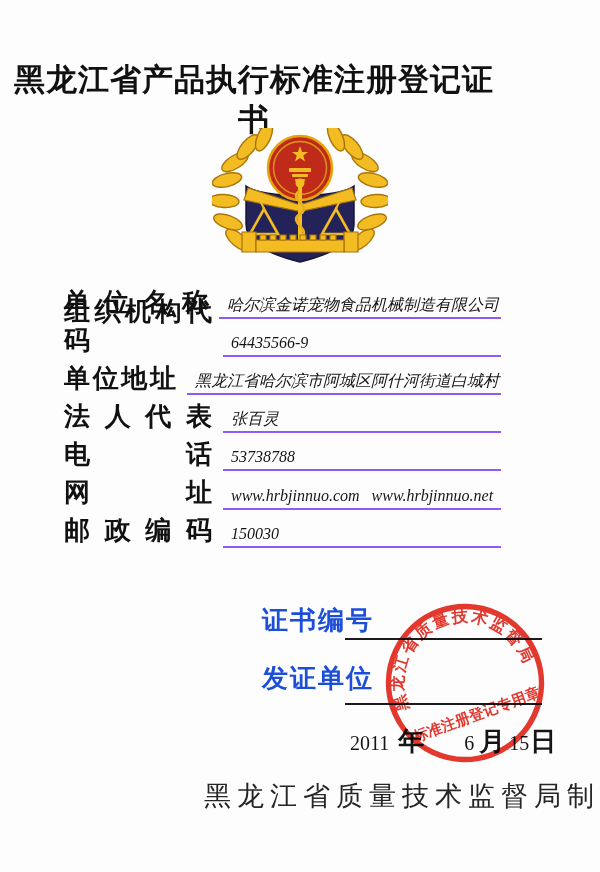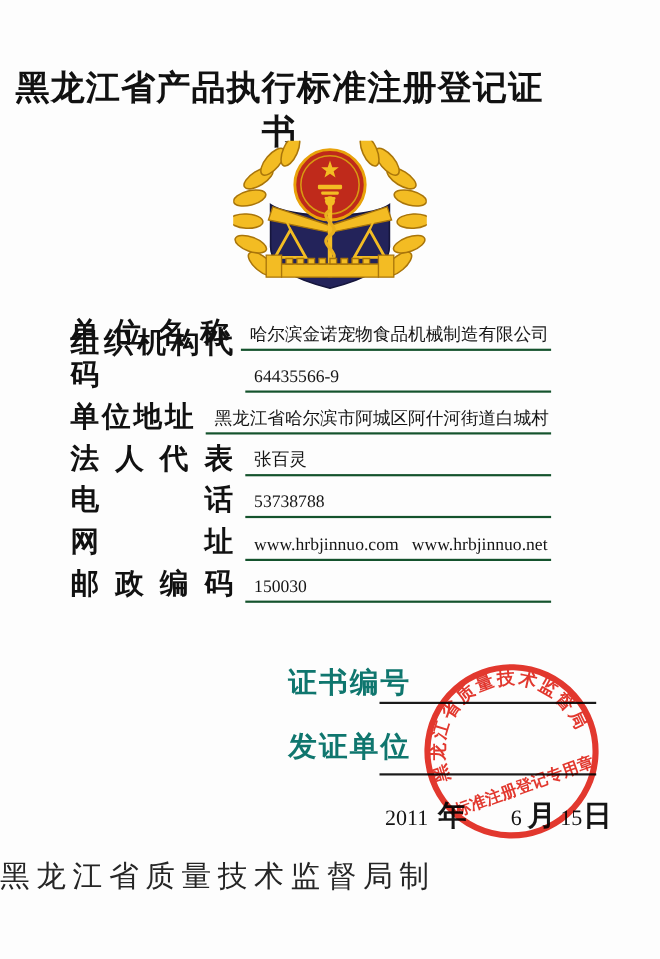--- a/index.html
+++ b/index.html
@@ -13,43 +13,43 @@
 
   
   .emblem{position:absolute;left:212px;top:128px;width:176px;height:142px;}
 
   
   .form{position:absolute;left:64px;top:281px;width:437px;}
   .f-row{display:flex;align-items:flex-end;height:38.1px;}
   .f-label{width:148px;font-size:26px;font-weight:bold;line-height:1.1;
            text-align:justify;text-align-last:justify;-moz-text-align-last:justify;
            padding-bottom:2px;color:#111;}
-  .f-value{flex:1;margin-left:11px;border-bottom:2px solid #14532d;
-           font-size:16px;line-height:1.2;padding:0 2px 2px 8px;min-height:20px;}
+  .f-value{flex:1;margin-left:11px;border-bottom:2px solid #8b5cf6;
+           font-size:16px;line-height:1.2;padding:0 2px 2px 8px;min-height:20px;font-style:italic;}
   .f-value span{white-space:pre;}
 
   
-  .iss-label{position:absolute;font-size:26px;font-weight:bold;letter-spacing:2px;color:#0f766e;}
+  .iss-label{position:absolute;font-size:26px;font-weight:bold;letter-spacing:2px;color:#1d4ed8;}
   .iss-line{position:absolute;width:197px;border-top:2px solid #1a1a1a;height:0;}
   .stamp-note{position:absolute;left:386px;top:659px;font-size:23px;font-weight:bold;letter-spacing:3px;color:#111;}
   .iss-value{position:absolute;left:352px;top:612px;font-size:16px;}
 
   .date-row{position:absolute;left:350px;top:724px;display:flex;align-items:baseline;white-space:nowrap;}
   .date-num{font-size:20px;}
   .date-unit{font-size:26px;font-weight:bold;}
   .m-y{margin-left:9px;} .m-mn{margin-left:40px;} .m-mu{margin-left:5px;}
   .m-dn{margin-left:4px;} .m-du{margin-left:1px;}
 
   
   .seal{position:absolute;left:381px;top:599px;width:168px;height:168px;
         opacity:.93;mix-blend-mode:multiply;pointer-events:none;}
   .seal text{font-family:"Liberation Sans","DejaVu Sans",sans-serif;font-weight:bold;}
 
   
-  .footer{position:absolute;top:778px;left:0;width:600px;text-align:left;
+  .footer{position:absolute;top:778px;left:0;width:600px;text-align:right;
           font-size:27px;letter-spacing:6px;color:#262626;}
 </style>
 </head>
 <body>
 
 <div class="page">
 
   <div class="title">黑龙江省产品执行标准注册登记证书</div>
 
   <svg class="emblem" viewBox="0 0 176 142" aria-hidden="true">

